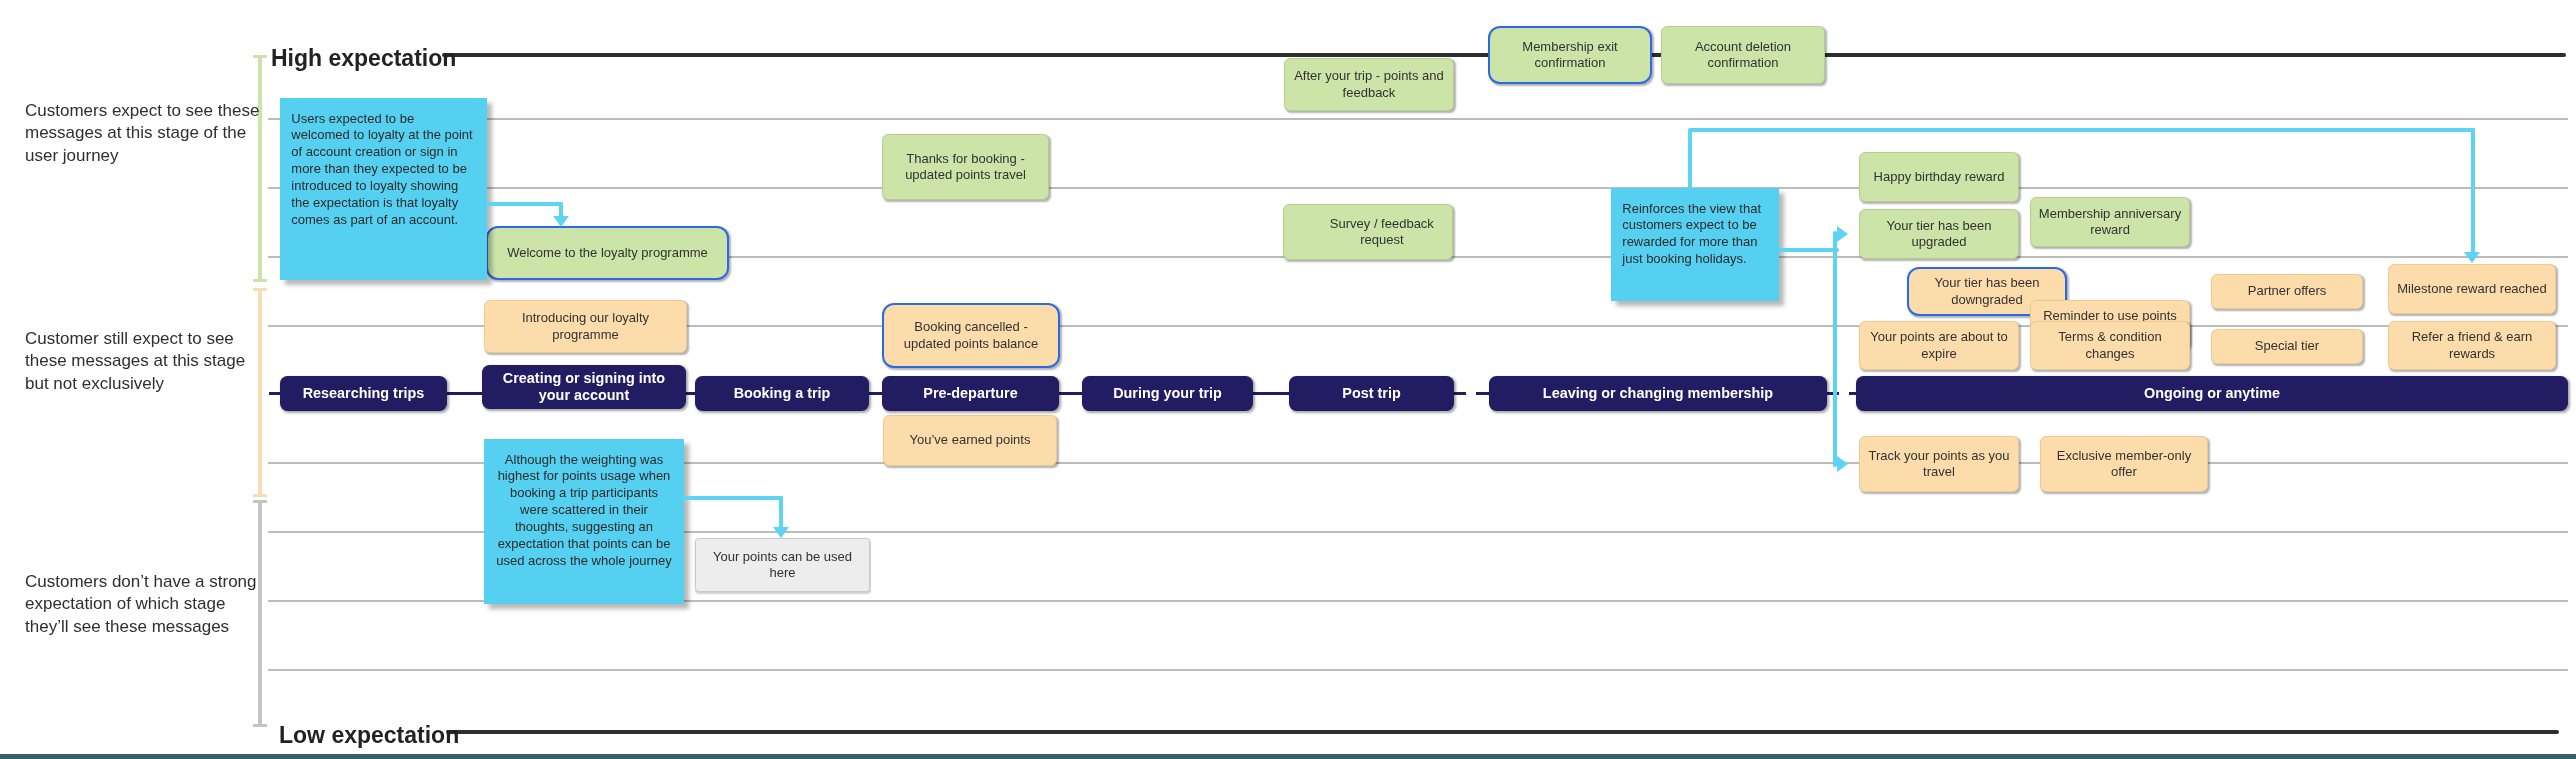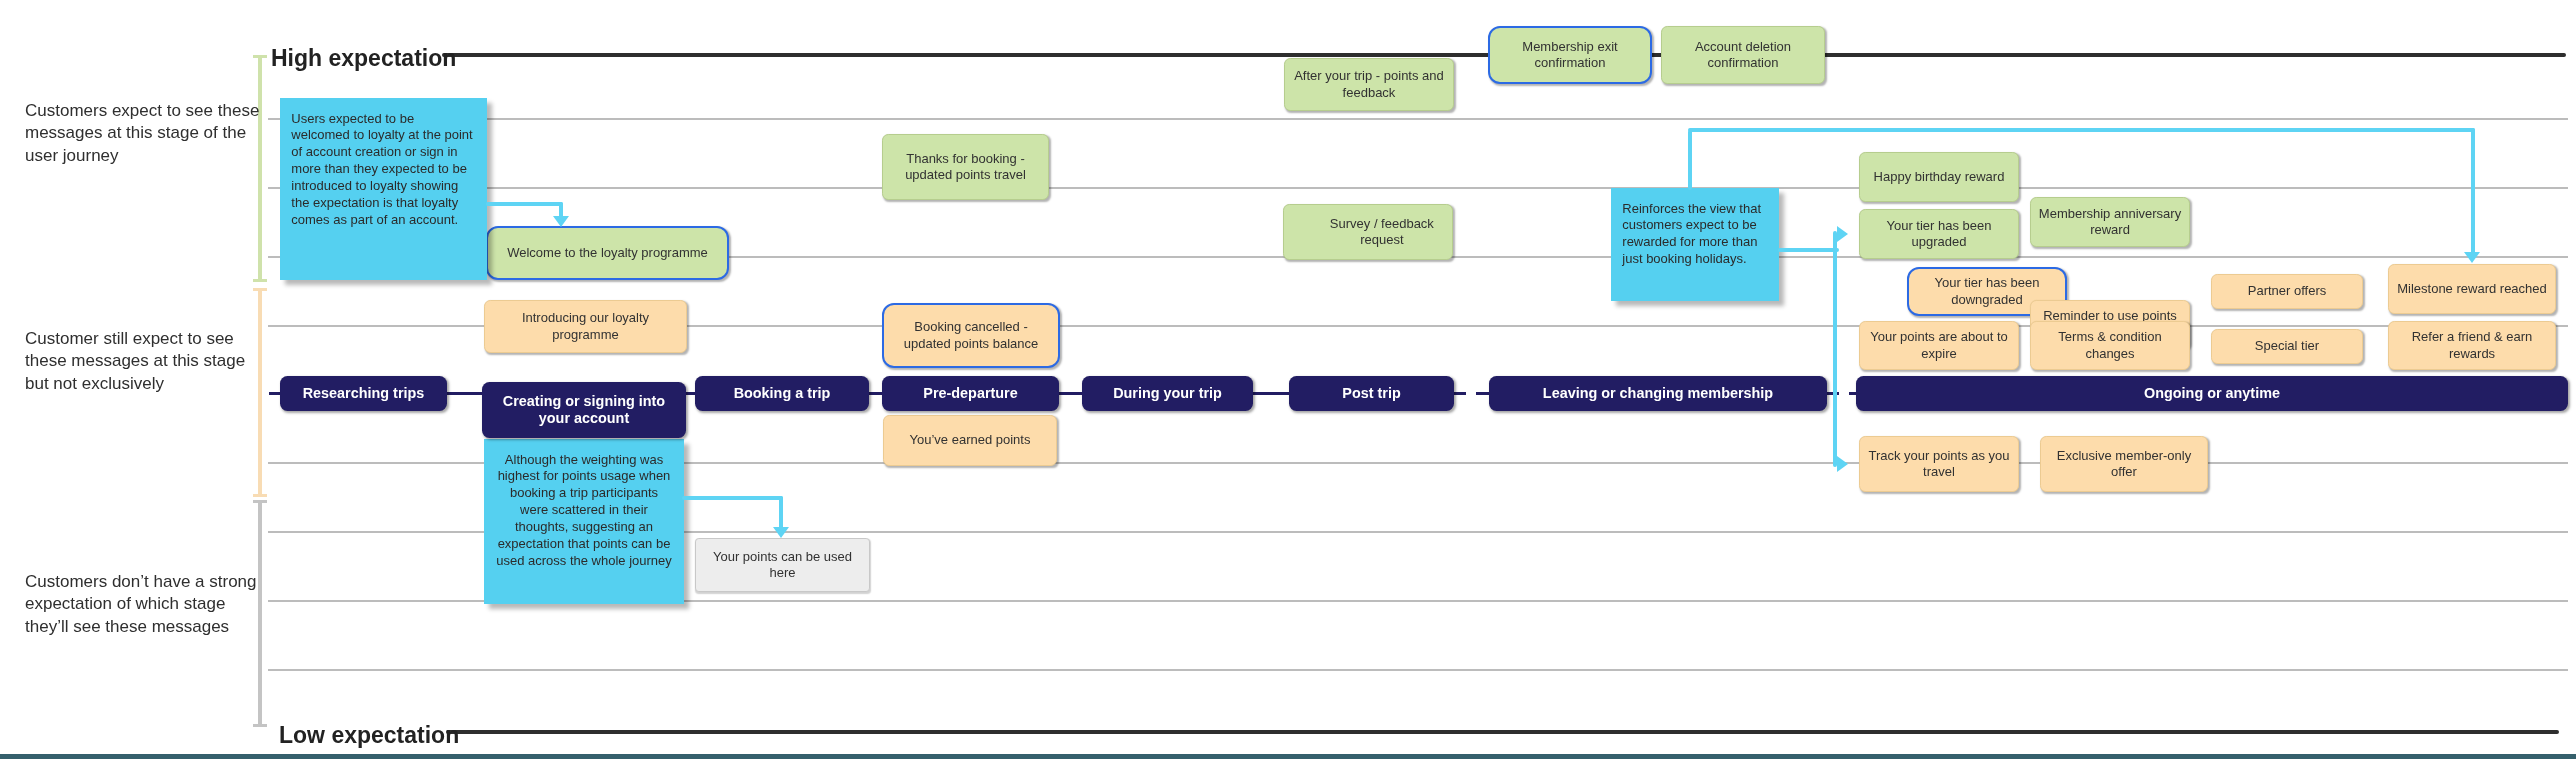--- a/index.html
+++ b/index.html
@@ -73,21 +73,21 @@
   <div class="bracket-cap" style="left:253px;top:494px;background:#f8dcb4;"></div>
   <div class="bracket-v" style="left:258px;top:501px;height:224px;background:#c4c4c4;"></div>
   <div class="bracket-cap" style="left:253px;top:500px;background:#c4c4c4;"></div>
   <div class="bracket-cap" style="left:253px;top:724px;background:#c4c4c4;"></div>
 
   <div class="tl-solid" style="left:269px;top:392px;width:1190px;"></div>
   <div class="tl-dash" style="left:1452px;top:392px;width:39px;"></div>
   <div class="tl-dash" style="left:1825px;top:392px;width:34px;"></div>
 
   <div class="stage" style="left:280px;top:376px;width:167px;height:35px;">Researching trips</div>
-  <div class="stage" style="left:482px;top:365px;width:204px;height:56px;margin-top:17px;">Creating or signing into your account</div>
+  <div class="stage" style="left:482px;top:365px;width:204px;height:44px;">Creating or signing into your account</div>
   <div class="stage" style="left:695px;top:376px;width:174px;height:35px;">Booking a trip</div>
   <div class="stage" style="left:882px;top:376px;width:177px;height:35px;">Pre-departure</div>
   <div class="stage" style="left:1082px;top:376px;width:171px;height:35px;">During your trip</div>
   <div class="stage" style="left:1289px;top:376px;width:165px;height:35px;">Post trip</div>
   <div class="stage" style="left:1489px;top:376px;width:338px;height:35px;">Leaving or changing membership</div>
   <div class="stage" style="left:1856px;top:376px;width:712px;height:35px;">Ongoing or anytime</div>
 
   <div class="card green hl" style="left:1488px;top:26px;width:164px;height:58px;">Membership exit confirmation</div>
   <div class="card green" style="left:1661px;top:26px;width:164px;height:58px;">Account deletion confirmation</div>
   <div class="card green" style="left:1284px;top:58px;width:170px;height:53px;">After your trip - points and feedback</div>

